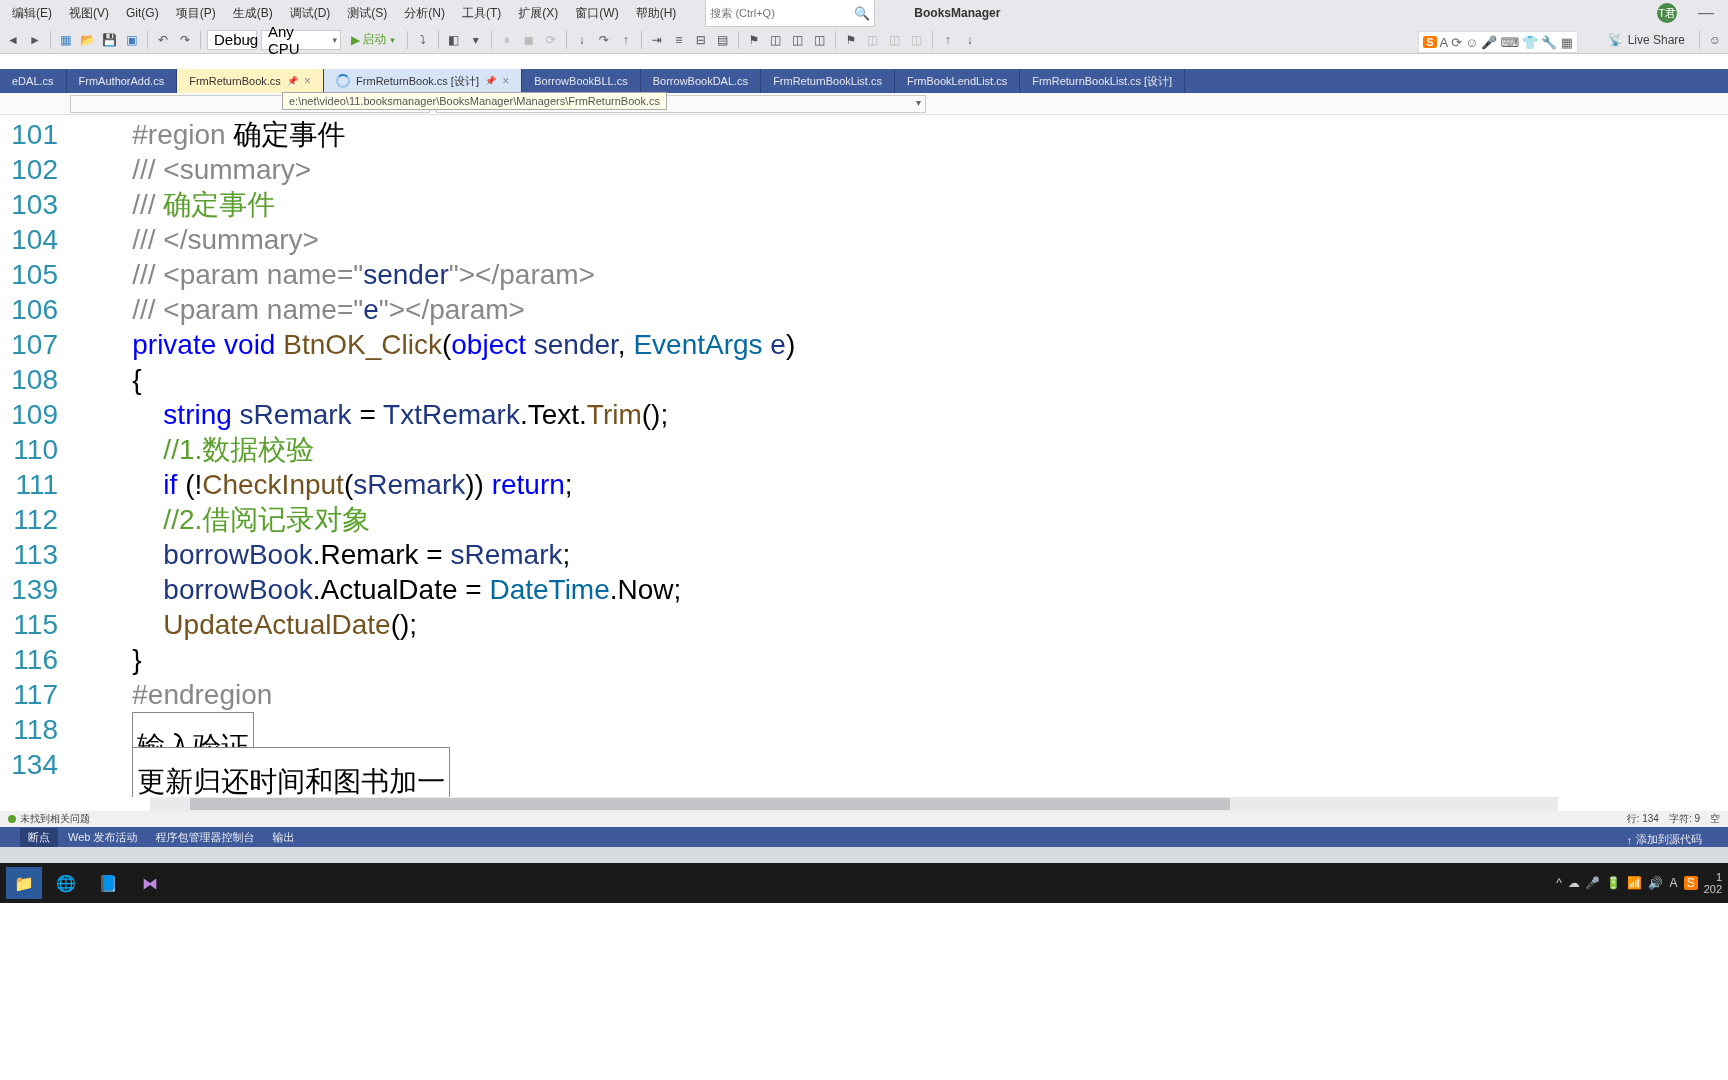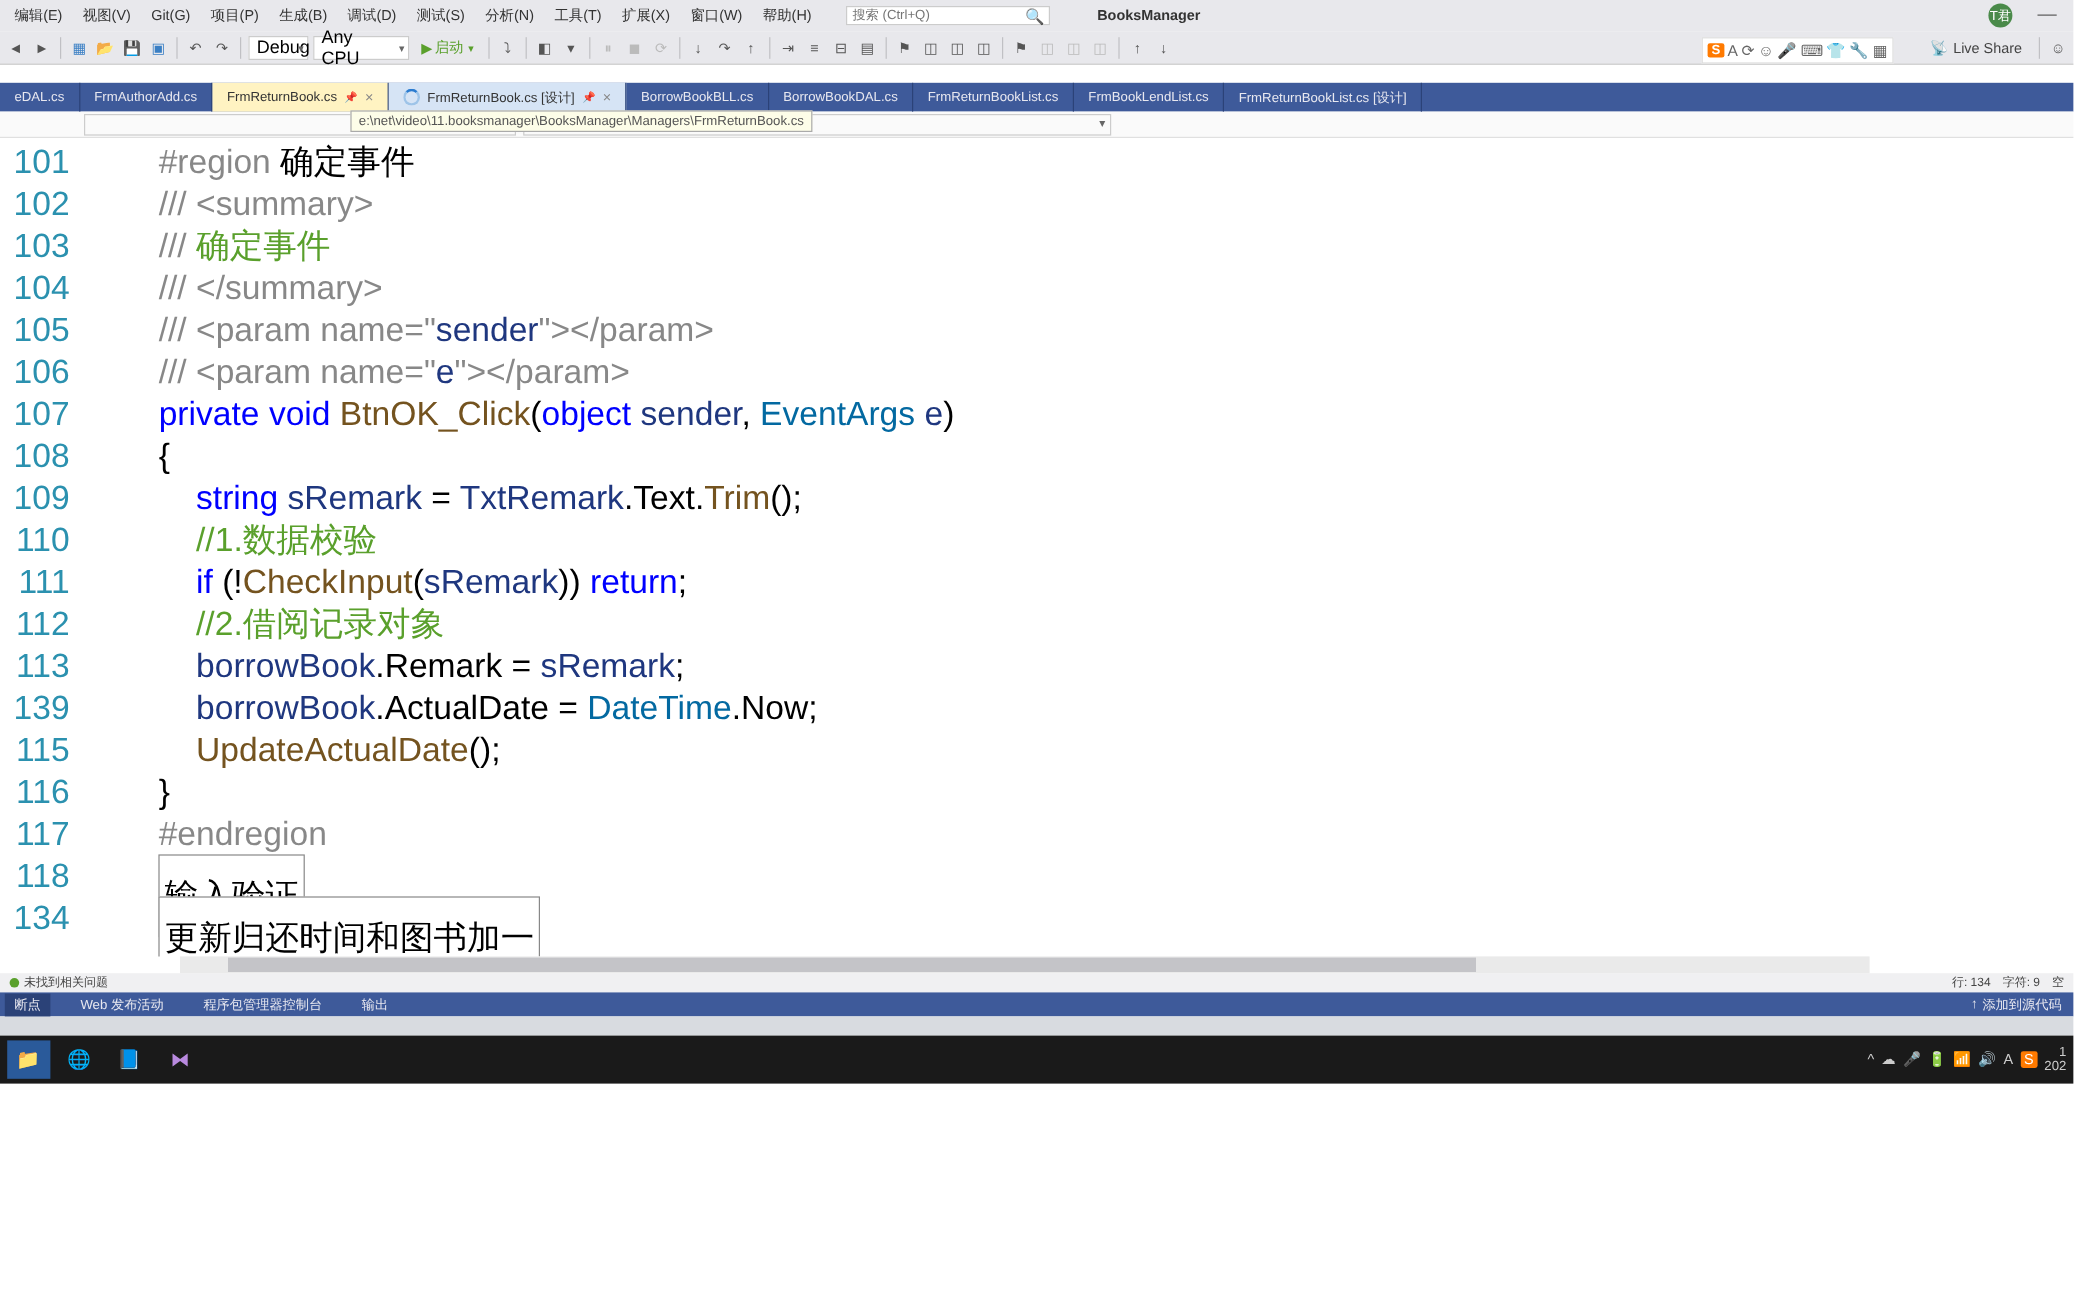--- a/index.html
+++ b/index.html
@@ -1,21 +1,21 @@
 <!DOCTYPE html>
 <html><head>
 <meta charset="utf-8">
 <style>
 * { margin: 0; padding: 0; box-sizing: border-box; font-family: "Microsoft YaHei", "Segoe UI", sans-serif; }
 body { width: 1728px; height: 1080px; background: #fff; overflow: hidden; font-size: 12px; }
 
 
 .menubar { height: 26px; background: #e8e8ec; display: flex; align-items: center; padding: 0 4px; gap: 1px; }
 .menubar .menu-item { padding: 3px 8px; color: #333; cursor: pointer; }
-.search-box { margin-left: 20px; width: 170px; height: 16px; border: 1px solid #ccc; background: #fff; padding: 0 4px; display: flex; align-items: center; justify-content: space-between; }
+.search-box { margin-left: 20px; width: 170px; height: 28px; border: 1px solid #ccc; background: #fff; padding: 0 4px; display: flex; align-items: center; justify-content: space-between; }
 .search-box input { border: none; outline: none; font-size: 11px; width: 140px; color: #888; }
 .search-icon { color: #555; font-size: 13px; }
 .project-name { margin-left: 30px; padding: 2px 8px; font-weight: bold; color: #333; }
 .user-badge { margin-left: auto; width: 20px; height: 20px; border-radius: 50%; background: #4a8a4a; color: #fff; display: flex; align-items: center; justify-content: center; font-size: 11px; margin-right: 10px; }
 .window-min { color: #666; font-size: 16px; padding: 0 10px; }
 
 
 .toolbar { height: 28px; background: #e8e8ec; border-bottom: 1px solid #ccc; display: flex; align-items: center; padding: 0 4px; gap: 4px; }
 .tb-btn { width: 18px; height: 18px; display: inline-flex; align-items: center; justify-content: center; color: #555; cursor: pointer; font-size: 12px; }
 .tb-sep { width: 1px; height: 18px; background: #c0c0c4; margin: 0 2px; }
@@ -36,21 +36,21 @@
 .tab.active { background: #fff3c2; color: #333; }
 .tab .close-x { color: #888; font-size: 12px; }
 .tab .pin { color: #888; font-size: 9px; }
 
 
 .crumb-bar { height: 22px; background: #fafafa; border-bottom: 1px solid #e0e0e0; display: flex; align-items: center; }
 .crumb-dd { height: 18px; border: 1px solid #ccc; width: 360px; margin-left: 70px; position: relative; }
 .crumb-dd::after { content: "▾"; position: absolute; right: 4px; top: 1px; font-size: 10px; color: #666; }
 
 
-.tooltip-path { position: absolute; left: 292px; top: 92px; background: #fdfde8; border: 1px solid #aaa; padding: 2px 6px; font-size: 11px; color: #555; z-index: 10; }
+.tooltip-path { position: absolute; left: 282px; top: 92px; background: #fdfde8; border: 1px solid #aaa; padding: 2px 6px; font-size: 11px; color: #555; z-index: 10; }
 
 
 .editor { display: flex; height: 682px; background: #fff; position: relative; }
 .gutter { width: 70px; text-align: right; padding-right: 12px; font-family: Consolas, monospace; font-size: 28px; color: #2b91af; line-height: 35px; padding-top: 2px; }
 .gutter .ln { height: 35px; }
 .code { flex: 1; font-family: Consolas, "Courier New", monospace; font-size: 28px; line-height: 35px; padding-top: 2px; white-space: pre; overflow: hidden; }
 .code .row { height: 35px; }
 
 
 .c-region { color: #888; }
@@ -65,21 +65,21 @@
 
 
 .hscroll { height: 14px; background: #eaeaea; position: relative; margin-left: 150px; margin-right: 170px; }
 .hscroll .thumb { position: absolute; left: 40px; width: 1040px; height: 12px; top: 1px; background: #c4c4c8; }
 
 
 .status1 { height: 16px; background: #f0f0f2; display: flex; align-items: center; justify-content: space-between; padding: 0 8px; font-size: 10px; color: #444; }
 .status1 .left { display: flex; align-items: center; gap: 4px; }
 .status1 .ok-dot { width: 8px; height: 8px; border-radius: 50%; background: #5aa02c; }
 
-.status2 { height: 20px; background: #3e5a9a; display: flex; align-items: center; padding: 0 4px; gap: 17px; }
+.status2 { height: 20px; background: #3e5a9a; display: flex; align-items: flex-end; padding: 0 20px; gap: 2px; }
 .status2 .btab { padding: 2px 8px; color: #e8e8f0; font-size: 11px; cursor: pointer; }
 .status2 .btab:first-child { background: #2b4278; }
 .status2 .right-link { margin-left: auto; color: #e8e8f0; font-size: 11px; display: flex; align-items: center; gap: 4px; padding-right: 6px; }
 
 
 .taskbar-gap { height: 16px; background: #d8dbe0; }
 .taskbar { height: 40px; background: #1a1a1a; display: flex; align-items: center; justify-content: space-between; padding: 0 6px; }
 .taskbar .left { display: flex; gap: 6px; }
 .taskbar .task-icon { width: 36px; height: 32px; display: flex; align-items: center; justify-content: center; color: #ddd; font-size: 16px; }
 .taskbar .task-icon.explorer { background: #2a5a9a; }

